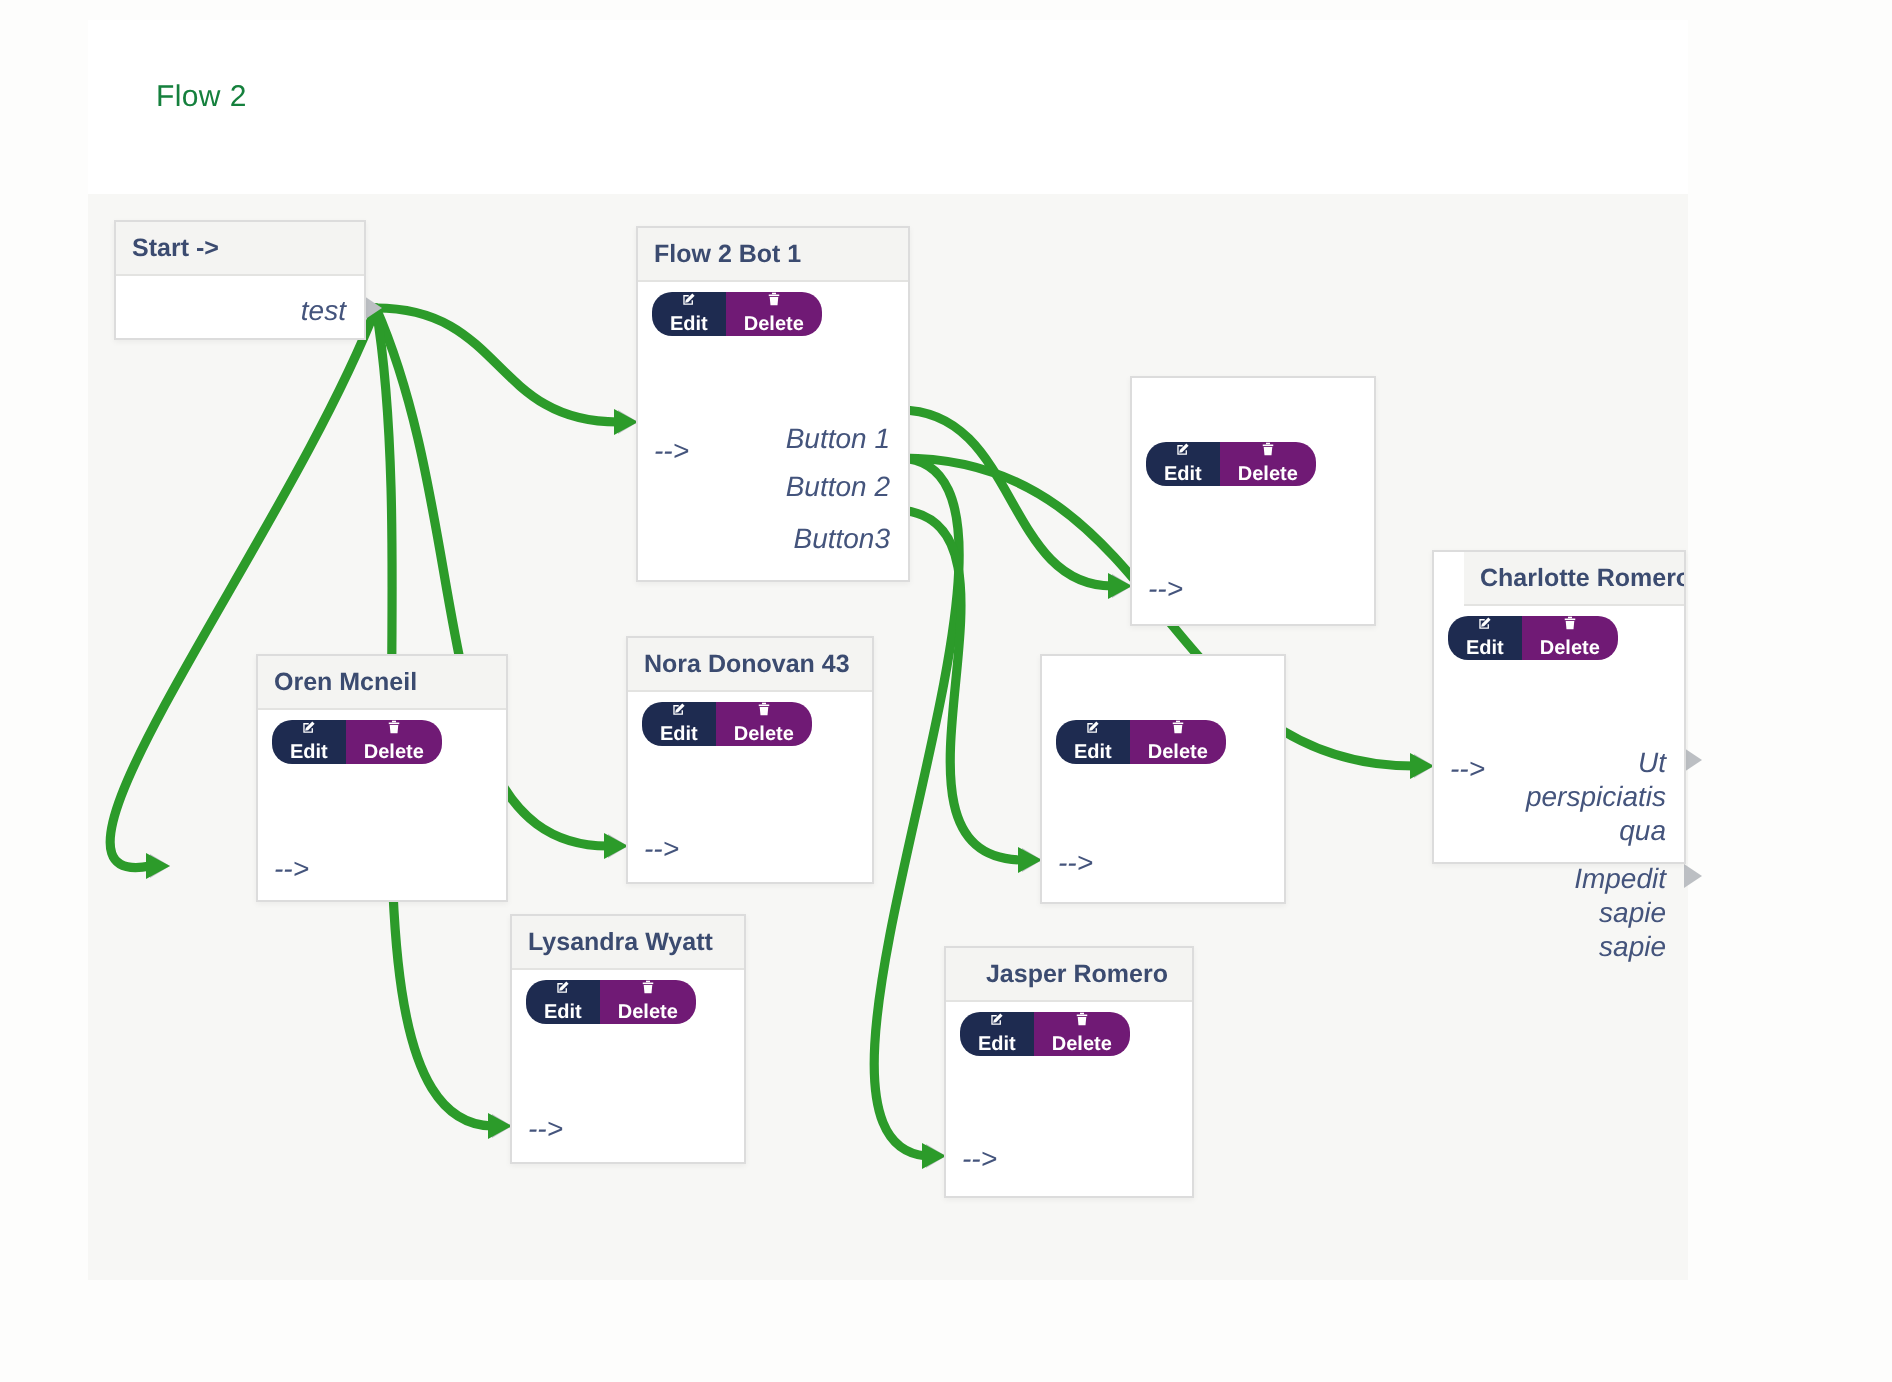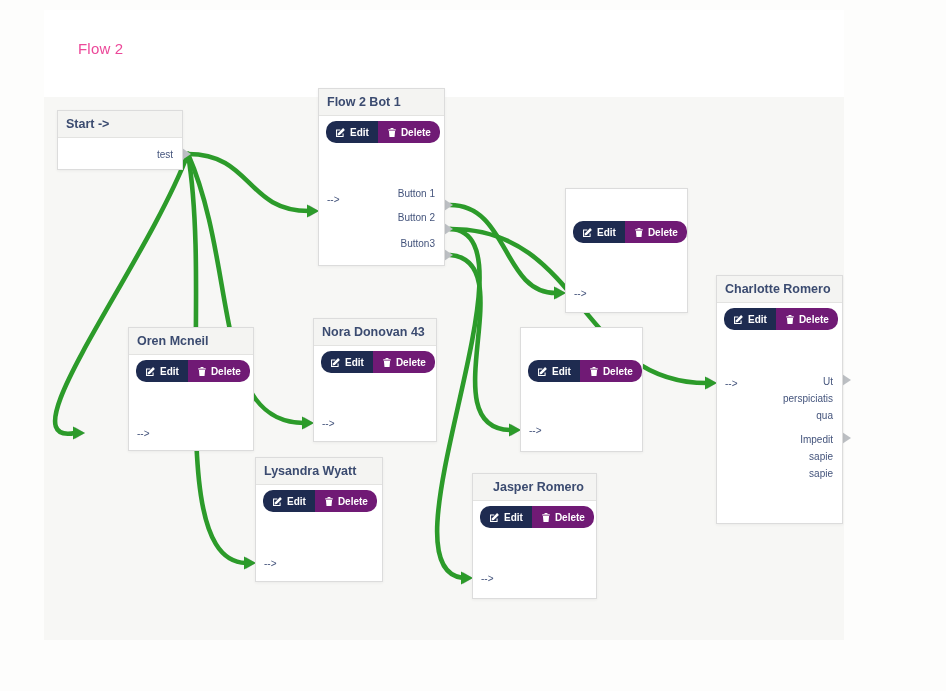--- a/index.html
+++ b/index.html
@@ -1,30 +1,30 @@
 <!DOCTYPE html>
 <html><head>
 <meta charset="utf-8">
 <style>
   html,body{margin:0;padding:0;}
   body{width:946px;height:691px;background:#fefefe;font-family:"Liberation Sans",sans-serif;overflow:hidden;}
   #page{position:relative;width:946px;height:691px;background:#fdfdfc;}
   #titlebar{position:absolute;left:44px;top:10px;width:800px;height:87px;background:#ffffff;border-bottom:1px solid #ececec;z-index:0;}
-  #title-text{position:absolute;left:34px;top:30px;font-size:15px;font-weight:500;color:#ec4899;letter-spacing:.2px;}
+  #title-text{position:absolute;left:34px;top:30px;font-size:15px;font-weight:500;color:#15803d;letter-spacing:.2px;}
   #canvas{position:absolute;left:44px;top:97px;width:800px;height:543px;background:#f7f7f5;z-index:0;}
   #wires{position:absolute;left:0;top:0;width:946px;height:691px;z-index:1;pointer-events:none;}
   #wires path, #wires polygon{pointer-events:auto;}
   .node{position:absolute;background:#ffffff;border:1px solid #dcdcdc;box-shadow:0 1px 3px rgba(0,0,0,.05);z-index:2;box-sizing:border-box;}
   .node-header{height:26px;line-height:26px;background:#f4f4f2;border-bottom:1px solid #e3e3e1;padding-left:8px;font-size:12.5px;font-weight:bold;color:#3b4b70;white-space:nowrap;overflow:hidden;}
   .btnrow{position:absolute;top:32px;left:7px;display:flex;height:22px;}
-  .btn{display:flex;align-items:center;gap:4px;color:#fff;font-size:10px;font-weight:bold;padding:0 9px;cursor:pointer;white-space:nowrap;}
+  .btn{display:flex;align-items:center;gap:4px;color:#fff;font-size:10px;font-weight:bold;padding:0 9px;cursor:pointer;white-space:nowrap;flex-direction:column;}
   .btn.edit{background:#1e2b50;border-radius:10px 0 0 10px;}
   .btn.del{background:#701a75;border-radius:0 10px 10px 0;}
   .btn svg{display:block;}
-  .port{position:absolute;font-size:10px;color:#44547c;line-height:16px;white-space:nowrap;}
+  .port{position:absolute;font-size:14px;color:#44547c;line-height:16px;white-space:nowrap;font-style:italic;}
   .port.in{left:8px;}
   .port.out{right:9px;text-align:right;}
   .port .ln{line-height:17px;}
 </style>
 </head>
 <body>
 
 <div id="page">
   <div id="titlebar">
     <span id="title-text">Flow 2</span>
@@ -59,21 +59,21 @@
       <polygon points="256,563 244,556.5 244,569.5" fill="#2c9b2a"></polygon>
       <polygon points="566,293 554,286.5 554,299.5" fill="#2c9b2a"></polygon>
       <polygon points="717,383 705,376.5 705,389.5" fill="#2c9b2a"></polygon>
       <polygon points="473,578 461,571.5 461,584.5" fill="#2c9b2a"></polygon>
       <polygon points="521,430 509,423.5 509,436.5" fill="#2c9b2a"></polygon>
     </svg>
 <div class="node" style="left: 57px; top: 110px; width: 126px; height: 60px;">
       <div class="node-header">Start -&gt;</div>
       <div class="port out" style="top: 36px;">test</div>
     </div>
-    <div class="node" style="left: 318px; top: 88px; width: 127px; height: 178px;">
+    <div class="node" style="left: 318px; top: 113px; width: 137px; height: 178px;">
       <div class="node-header">Flow 2 Bot 1</div>
       <div class="btnrow">
         <div class="btn edit">
           <svg width="11" height="11" viewBox="0 0 16 16">
             <path d="M11.8 1.6l2.6 2.6L7 11.6l-3.4.8.8-3.4z" fill="#fff"></path>
             <path d="M1.5 3.5h6.2V5H3v8h8V9.5h1.5V14.5H1.5z" fill="#fff"></path>
           </svg>
           <span>Edit</span>
         </div>
         <div class="btn del">
@@ -103,21 +103,21 @@
           <svg width="10" height="11" viewBox="0 0 16 16">
             <rect x="5.7" y="0.8" width="4.6" height="1.8" fill="#fff"></rect>
             <rect x="2" y="2.9" width="12" height="1.8" fill="#fff"></rect>
             <path d="M3.1 5.6h9.8L12 15H4z" fill="#fff"></path>
           </svg>
           <span>Delete</span>
         </div>
       </div>
       <div class="port in" style="top: 97px;">--&gt;</div>
     </div>
-    <div class="node" style="left: 716px; top: 275px; width: 127px; height: 249px;">
+    <div class="node" style="left: 716px; top: 275px; width: 127px; height: 157px; padding-left: 15px;">
       <div class="node-header">Charlotte Romero</div>
       <div class="btnrow">
         <div class="btn edit">
           <svg width="11" height="11" viewBox="0 0 16 16">
             <path d="M11.8 1.6l2.6 2.6L7 11.6l-3.4.8.8-3.4z" fill="#fff"></path>
             <path d="M1.5 3.5h6.2V5H3v8h8V9.5h1.5V14.5H1.5z" fill="#fff"></path>
           </svg>
           <span>Edit</span>
         </div>
         <div class="btn del">
@@ -196,21 +196,21 @@
           <svg width="10" height="11" viewBox="0 0 16 16">
             <rect x="5.7" y="0.8" width="4.6" height="1.8" fill="#fff"></rect>
             <rect x="2" y="2.9" width="12" height="1.8" fill="#fff"></rect>
             <path d="M3.1 5.6h9.8L12 15H4z" fill="#fff"></path>
           </svg>
           <span>Delete</span>
         </div>
       </div>
       <div class="port in" style="top: 95px;">--&gt;</div>
     </div>
-    <div class="node" style="left: 255px; top: 457px; width: 128px; height: 125px;">
+    <div class="node" style="left: 255px; top: 457px; width: 118px; height: 125px;">
       <div class="node-header">Lysandra Wyatt</div>
       <div class="btnrow">
         <div class="btn edit">
           <svg width="11" height="11" viewBox="0 0 16 16">
             <path d="M11.8 1.6l2.6 2.6L7 11.6l-3.4.8.8-3.4z" fill="#fff"></path>
             <path d="M1.5 3.5h6.2V5H3v8h8V9.5h1.5V14.5H1.5z" fill="#fff"></path>
           </svg>
           <span>Edit</span>
         </div>
         <div class="btn del">

